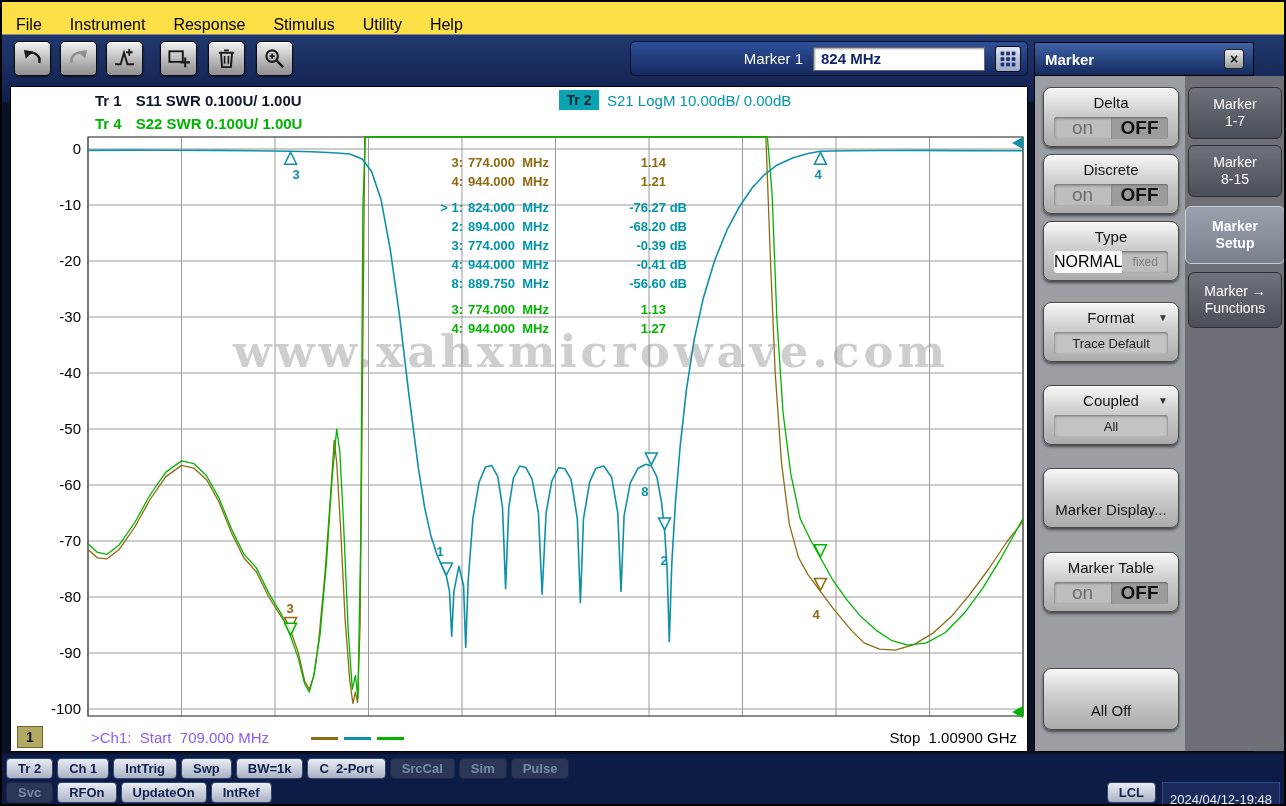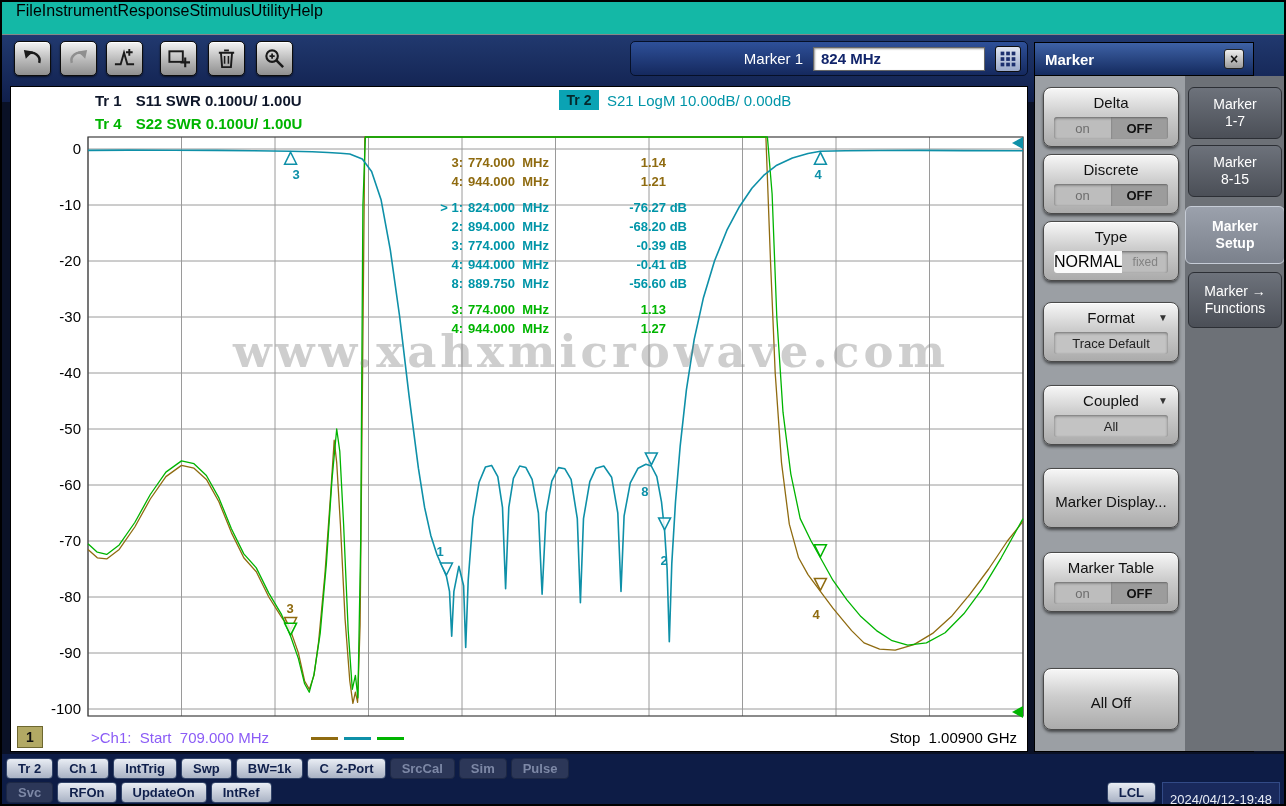--- a/index.html
+++ b/index.html
@@ -1,20 +1,20 @@
 <!DOCTYPE html>
 <html><head>
 <meta charset="utf-8">
 <style>
   * { margin:0; padding:0; box-sizing:border-box; }
   body { background:#222; font-family:"Liberation Sans", sans-serif; }
   .window { position:relative; width:1286px; height:806px; background:#0a1126; border:2px solid #000; overflow:hidden; }
 
   
-  .menubar { position:absolute; left:0; top:0; width:1282px; height:33px; background:#14b8a6; display:flex; align-items:flex-start; padding-left:14px; border-bottom:1px solid #888; }
+  .menubar { position:absolute; left:0; top:0; width:1282px; height:33px; background:#fde047; display:flex; align-items:flex-end; gap:28px; padding-left:14px; border-bottom:1px solid #888; }
   .menu-item { font-size:16px; color:#000; cursor:default; }
 
   
   .toolbar { position:absolute; left:0; top:33px; width:1282px; height:67px; background:linear-gradient(180deg,#21396f,#101f4c); }
   .icon-btn { position:absolute; top:6px; width:37px; height:35px; border-radius:5px; border:1px solid #0d0d0d; background:linear-gradient(180deg,#f4f4f4,#b9b9b9 55%,#8f8f8f); box-shadow:inset 0 1px 0 #fff, 0 1px 2px rgba(0,0,0,.6); display:flex; align-items:center; justify-content:center; }
   .marker-bar { position:absolute; left:628px; top:6px; width:398px; height:35px; border-radius:5px; border:1px solid #061028; background:linear-gradient(180deg,#2e5099,#15295e); display:flex; align-items:center; justify-content:flex-end; gap:10px; padding-right:6px; }
   .marker-bar-label { color:#fff; font-size:15px; }
   .marker-input { width:172px; height:24px; background:#fff; border:1px solid #666; box-shadow:inset 1px 1px 2px rgba(0,0,0,.4); font-family:"Liberation Sans",sans-serif; font-size:15px; font-weight:bold; color:#12256b; padding:0 7px; }
   .keypad-btn { width:26px; height:26px; border-radius:3px; border:1px solid #0d0d0d; background:linear-gradient(180deg,#dfe5f2,#9aa9cb); display:flex; align-items:center; justify-content:center; }
 
@@ -39,24 +39,24 @@
 
   
   .side-panel { position:absolute; left:1032px; top:40px; width:220px; height:710px; border:1px solid #000; background:#999da2; }
   .side-title { position:absolute; left:0; top:0; width:100%; height:33px; background:linear-gradient(180deg,#3e62a6,#142a5e); border-bottom:1px solid #000; display:flex; align-items:center; }
   .side-title-text { color:#fff; font-size:15px; font-weight:bold; padding-left:10px; flex:1; }
   .close-btn { width:20px; height:20px; margin-right:9px; border:1px solid #222; border-radius:3px; background:linear-gradient(180deg,#eee,#9a9a9a); color:#111; font-size:14px; font-weight:bold; display:flex; align-items:center; justify-content:center; }
   .side-body { position:absolute; left:0; top:33px; width:250px; height:675px; background:#9b9fa4; }
   .tab-col { position:absolute; left:150px; top:0; width:100px; height:675px; background:#6d7177; }
   .pbtn { position:absolute; left:8px; width:136px; height:60px; border-radius:8px; border:1px solid #4a4a4a; background:linear-gradient(180deg,#f7f7f7,#cdcdcd 45%,#ababab); box-shadow:0 2px 3px rgba(0,0,0,.55), inset 0 1px 0 #fff; }
   .pbtn-label { text-align:center; font-size:15px; color:#111; padding-top:6px; }
-  .pbtn-label.center { padding-top:4px; line-height:58px; }
+  .pbtn-label.center { padding-top:12px; line-height:58px; }
   .pbtn .caret { position:absolute; right:10px; top:9px; font-size:10px; color:#333; }
   .toggle { position:absolute; left:10px; right:10px; bottom:7px; height:22px; border-radius:3px; background:#bdbdbd; box-shadow:inset 0 1px 3px rgba(0,0,0,.5); display:flex; overflow:hidden; }
-  .tg-cell { flex:1; display:flex; align-items:center; justify-content:center; font-size:13px; }
+  .tg-cell { flex:1; display:flex; align-items:center; justify-content:center; font-size:19px; }
   .tg-on { color:#6d6d6d; }
   .tg-off { background:#9c9c9c; box-shadow:inset 0 1px 2px rgba(0,0,0,.35); color:#111; font-weight:bold; }
   .tg-normal { background:#fafafa; color:#000; font-size:16px; }
   .tg-fixed { color:#828282; font-size:12px; }
   .subbar { position:absolute; left:10px; right:10px; bottom:7px; height:22px; border-radius:3px; background:#c3c3c3; box-shadow:inset 0 1px 3px rgba(0,0,0,.45); display:flex; align-items:center; justify-content:center; font-size:13px; color:#222; }
   .tab { position:absolute; left:3px; width:94px; border:1px solid #2c2f35; border-radius:6px; background:linear-gradient(180deg,#6d727b,#4b4f57); color:#fff; font-size:14px; text-align:center; display:flex; flex-direction:column; justify-content:center; line-height:17px; }
   .tab.active { left:0; width:100px; background:linear-gradient(180deg,#9ba1ac,#7b818c); border-color:#c6ccd6; font-weight:bold; }
 
   
   .statusbar { position:absolute; left:0; top:752px; width:1282px; height:52px; background:#0d1c46; }

